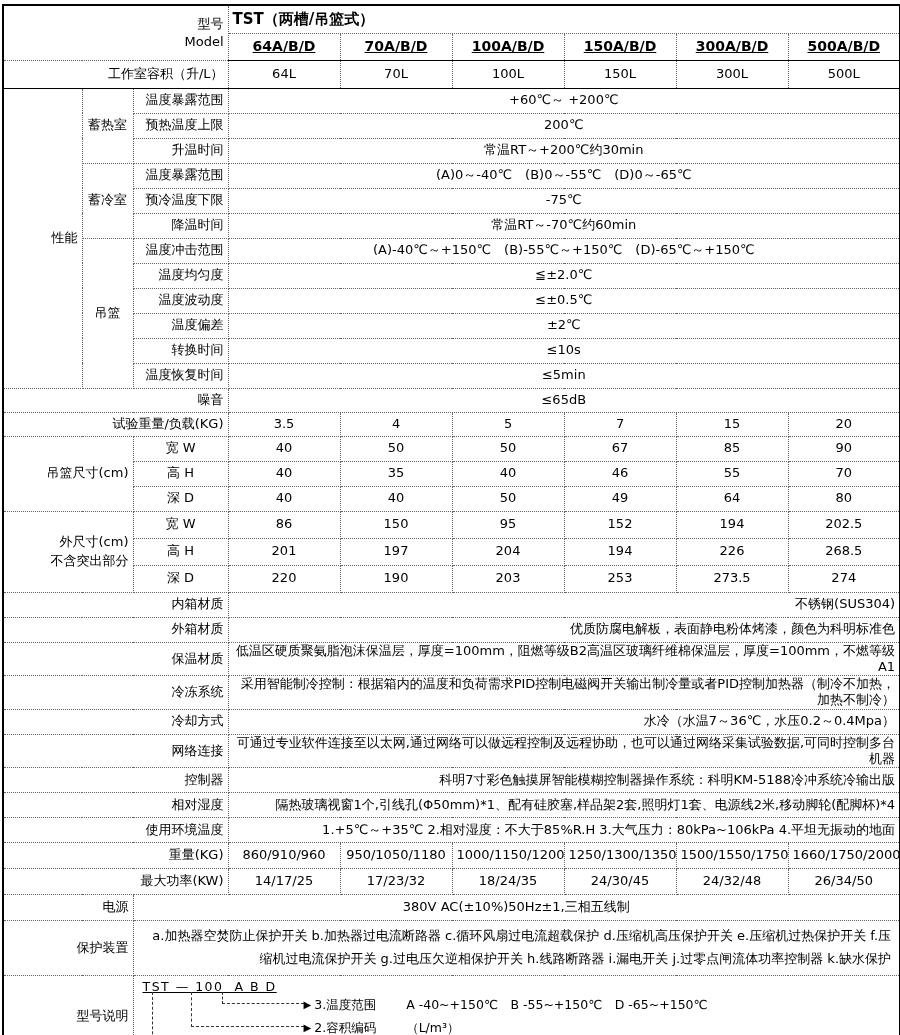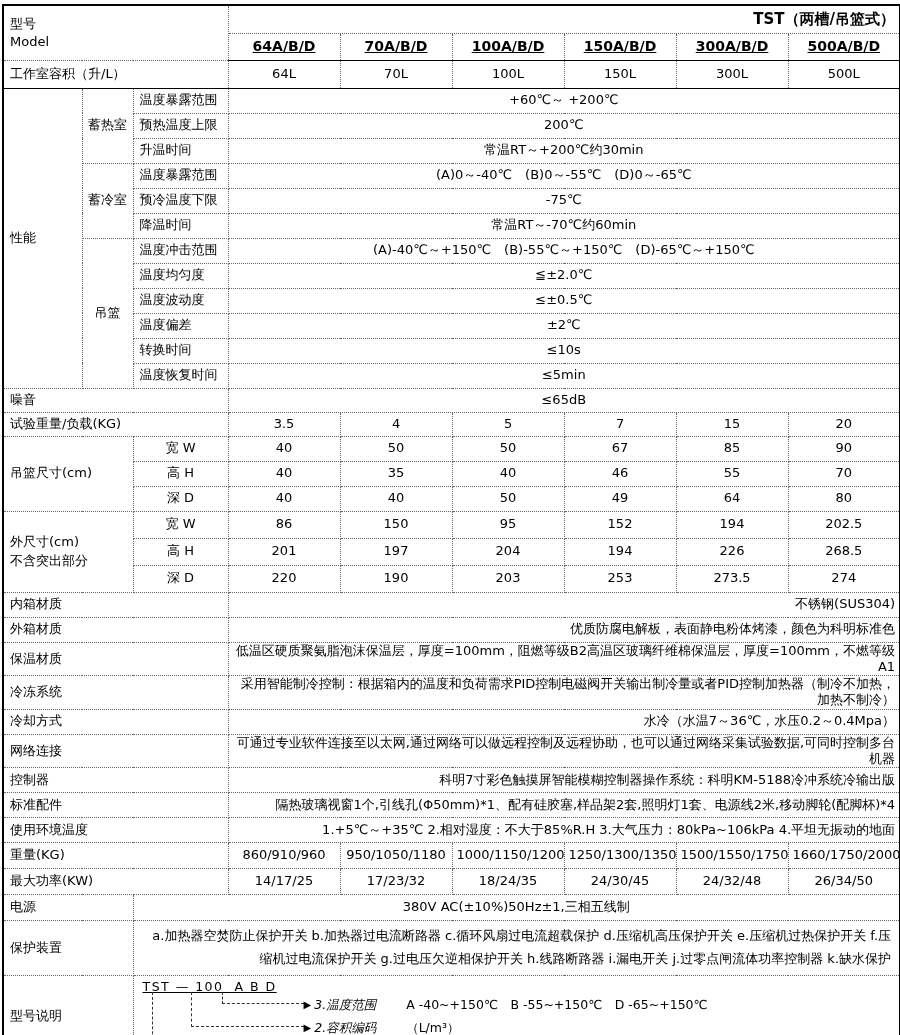--- a/index.html
+++ b/index.html
@@ -4,41 +4,41 @@
 <style>
   * { box-sizing: border-box; }
   html,body { margin:0; padding:0; background:#fff; color:#000;
     font-family:"DejaVu Sans", sans-serif; }
   .wrap { padding:4px 2px 3px 2px; width:900px; }
   table.spec { border-collapse:collapse; table-layout:fixed; width:897px;
     border:2px solid #000; background:#fff; }
   td { border:1px dotted #666; font-size:13px; padding:0 4px; overflow:hidden;
     vertical-align:middle; line-height:1.25; }
   td.c { text-align:center; }
-  td.lbl { text-align:left; padding-left:6px; }
-  td.title { font-size:15px; font-weight:bold; text-align:right; }
+  td.lbl { text-align:right; padding-left:6px; }
+  td.title { font-size:15px; font-weight:bold; text-align:left; }
   td.model { font-size:14px; font-weight:bold; text-align:center;text-decoration:underline; }
   td.sb { border-bottom:1px solid #000; }
   td.longtxt { text-align:right; font-size:13px; }
   td.blocktxt { text-align:right; padding:4px 8px; line-height:1.75; font-size:13px; }
   tr.h28{height:28px} tr.h27{height:27px} tr.h25{height:25px} tr.h24{height:24px}
   tr.h26{height:26px} tr.h54{height:54px} tr.h83{height:83px}
   .two-line div { line-height:1.4; }
   
   td.legend-cell { padding:0; }
   .legend { position:relative; width:100%; height:79px; font-size:12.5px; }
   .leg-code { position:absolute; left:9px; top:2px; letter-spacing:1.5px; white-space:pre;text-decoration:underline; }
   .leg-conn { position:absolute; border-left:1px dashed #333; border-bottom:1px dashed #333; }
   .c3 { left:88px; top:15px; width:82px;  height:12px; }
   .c2 { left:57px; top:15px; width:113px; height:35px; }
   .c1 { left:18px; top:15px; width:152px; height:57px; }
   .leg-item { position:absolute; left:170px; display:flex; align-items:center; white-space:nowrap; }
   .i3 { top:20px; } .i2 { top:43px; }
   .leg-arrow { font-size:10px; margin-right:3px; line-height:1; }
-  .leg-label { margin-right:30px;font-style:italic; }
+  .leg-label { margin-right:30px; }
 </style>
 </head>
 <body>
 
 <div class="wrap">
 <table class="spec">
 <colgroup>
 <col style="width:79px">
         <col style="width:51px">
         <col style="width:95px">
@@ -220,21 +220,21 @@
 </tr>
 <tr class="h25">
   <td class="lbl" colspan="3">网络连接</td>
   <td class="longtxt" colspan="6">可通过专业软件连接至以太网,通过网络可以做远程控制及远程协助，也可以通过网络采集试验数据,可同时控制多台机器</td>
 </tr>
 <tr class="h25">
   <td class="lbl" colspan="3">控制器</td>
   <td class="longtxt" colspan="6">科明7寸彩色触摸屏智能模糊控制器操作系统：科明KM-5188冷冲系统冷输出版</td>
 </tr>
 <tr class="h25">
-  <td class="lbl" colspan="3">标准配件</td>
+  <td class="lbl" colspan="3">相对湿度</td>
   <td class="longtxt" colspan="6">隔热玻璃视窗1个,引线孔(Φ50mm)*1、配有硅胶塞,样品架2套,照明灯1套、电源线2米,移动脚轮(配脚杯)*4</td>
 </tr>
 <tr class="h25">
   <td class="lbl" colspan="3">使用环境温度</td>
   <td class="longtxt" colspan="6">1.+5℃～+35℃ 2.相对湿度：不大于85%R.H 3.大气压力：80kPa~106kPa 4.平坦无振动的地面</td>
 </tr>
 <tr class="h26">
   <td class="lbl" colspan="3">重量(KG)</td>
   <td class="c">860/910/960</td>
   <td class="c">950/1050/1180</td>

